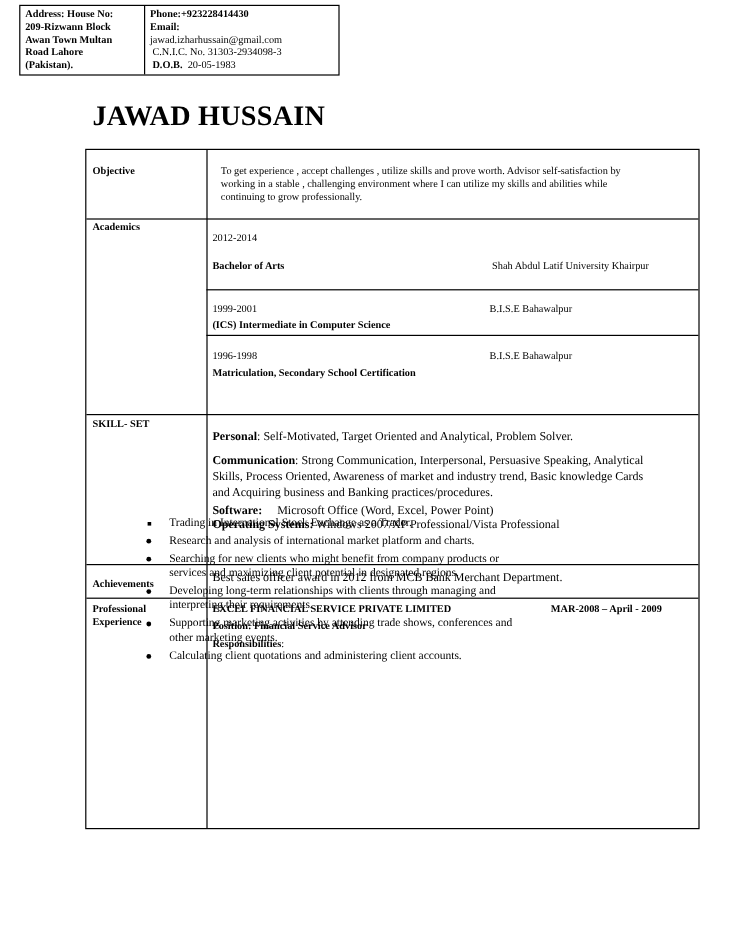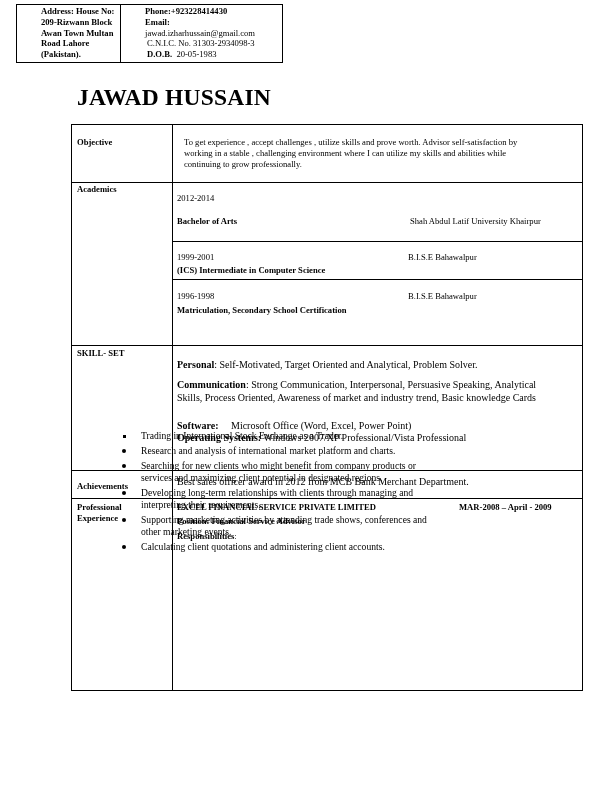--- a/index.html
+++ b/index.html
@@ -4,21 +4,21 @@
 <style>
   html, body { margin:0; padding:0; background:#ffffff; }
   body { width:612px; height:792px; position:relative; overflow:hidden;
          font-family:"Liberation Serif", "DejaVu Serif", serif; color:#000; }
   .abs { position:absolute; }
 
   
   .contact { left:16px; top:4px; width:267px; height:59px; border:1px solid #000; box-sizing:border-box; }
   .contact .col1 { position:absolute; left:0; top:0; width:104px; height:100%; border-right:1px solid #000; box-sizing:border-box; padding:1px 0 0 4px; }
   .contact .col2 { position:absolute; left:104px; top:0; right:0; height:100%; padding:1px 0 0 4px; }
-  .contact .ln { font-size:8.6px; line-height:10.8px; white-space:nowrap;margin-left:20px; }
+  .contact .ln { font-size:8.6px; line-height:10.8px; white-space:nowrap; }
   .b { font-weight:bold; }
 
   .name { left:77px; top:84px; font-size:23.5px; font-weight:bold; letter-spacing:0.2px; white-space:nowrap; }
 
   
   .maintable { left:51px; top:124px; width:512px; height:567px; border:1px solid #000; box-sizing:border-box;margin-left:20px; }
   .vline { position:absolute; left:100px; top:0; bottom:0; width:1px; background:#000; }
   .hline { position:absolute; left:0; right:0; height:1px; background:#000; }
   .hline-r { position:absolute; left:100px; right:0; height:1px; background:#000; }
 
@@ -79,20 +79,21 @@
   <div class="txt" style="left:105px; top:166px">1996-1998</div>
   <div class="txt" style="left:336px; top:166px">B.I.S.E Bahawalpur</div>
   <div class="txt b" style="left:105px; top:180px">Matriculation, Secondary School Certification</div>
 
   <div class="hline" style="top:220px"></div>
 
   <div class="label" style="top:223px">SKILL- SET</div>
   <div class="txt10" style="left:105px; top:234px; white-space:nowrap"><span class="b">Personal</span><span>: Self-Motivated, Target Oriented and Analytical, Problem Solver.</span></div>
   <div class="txt10" style="left:105px; top:254px; white-space:nowrap"><span class="b">Communication</span><span>: Strong Communication, Interpersonal, Persuasive Speaking, Analytical</span></div>
   <div class="txt10" style="left:105px; top:267px; white-space:nowrap">Skills, Process Oriented, Awareness of market and industry trend, Basic knowledge Cards</div>
+  <div class="txt10" style="left:105px; top:280px; white-space:nowrap">and Acquiring business and Banking practices/procedures.</div>
   <div class="txt10" style="left:105px; top:295px; white-space:nowrap"><span class="b">Software:</span>&nbsp;&nbsp;&nbsp;&nbsp;&nbsp;<span>Microsoft Office (Word, Excel, Power Point)</span></div>
   <div class="txt10" style="left:105px; top:307px; white-space:nowrap"><span class="b">Operating Systems:</span><span> Windows 2007/XP Professional/Vista Professional</span></div>
 
   <div class="hline" style="top:345px"></div>
 
   <div class="label" style="top:356px">Achievements</div>
   <div class="txt10" style="left:105px; top:351px; white-space:nowrap">Best sales officer award in 2012 from MCB Bank Merchant Department.</div>
 
   <div class="hline" style="top:373px"></div>
 

